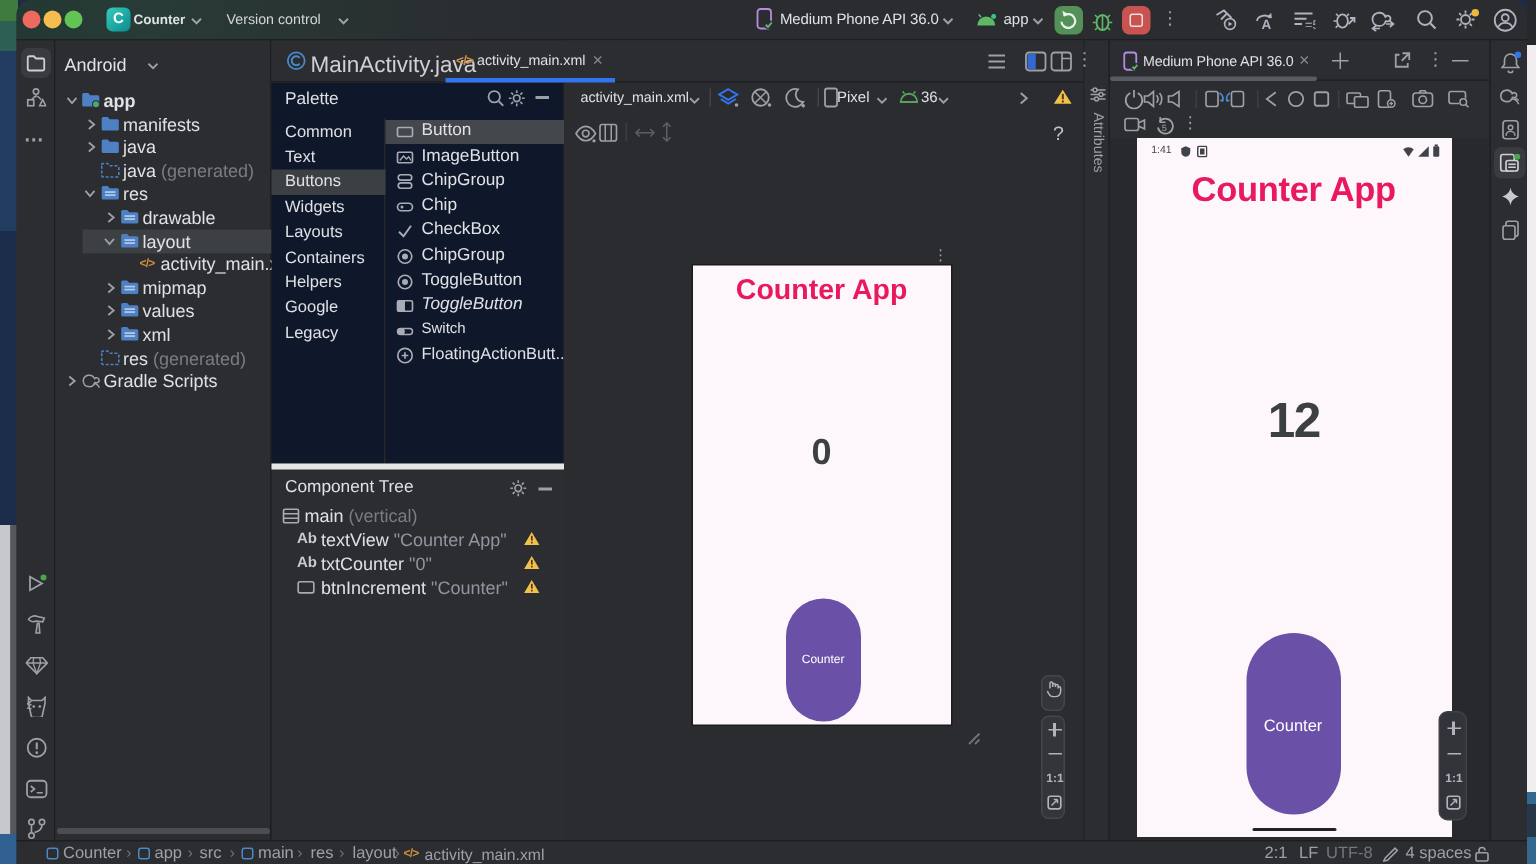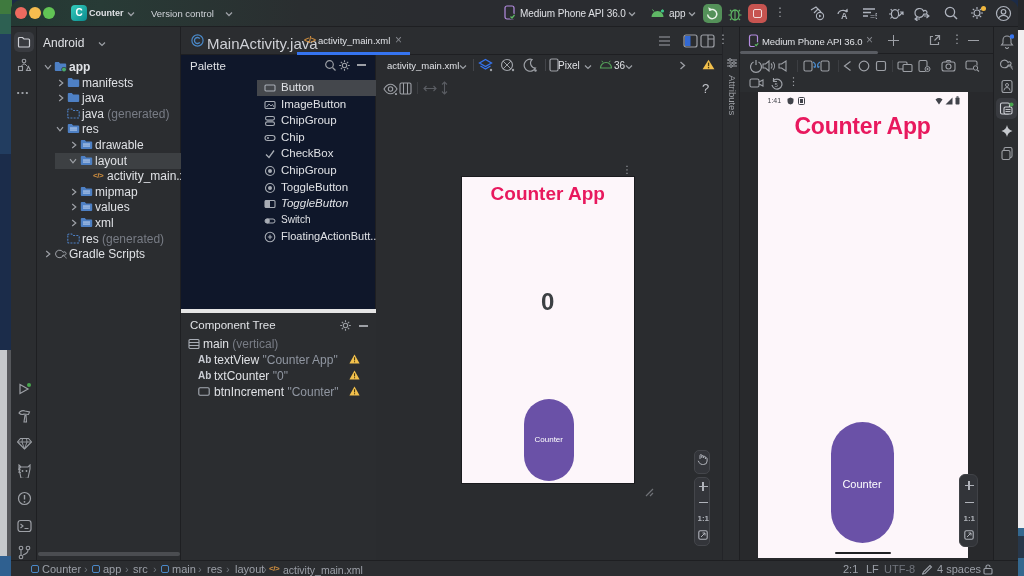--- a/index.html
+++ b/index.html
@@ -308,20 +308,34 @@
       <svg class="abs" style="left:143px;top:4px" width="13" height="13" viewBox="0 0 13 13">
           <circle cx="5.5" cy="5.5" r="3.8" fill="none" stroke="#9da0a6" stroke-width="1.2"></circle>
           <line x1="8.5" y1="8.5" x2="11.5" y2="11.5" stroke="#9da0a6" stroke-width="1.2"></line>
         </svg>
       <svg class="abs" style="left:157px;top:4px" width="13" height="13" viewBox="0 0 13 13">
           <circle cx="6.5" cy="6.5" r="2.2" fill="none" stroke="#9da0a6" stroke-width="1.1"></circle>
           <path d="M6.5 1.2 v1.8 M6.5 10 v1.8 M1.2 6.5 h1.8 M10 6.5 h1.8 M2.8 2.8 l1.3 1.3 M8.9 8.9 l1.3 1.3 M10.2 2.8 L8.9 4.1 M4.1 8.9 L2.8 10.2" stroke="#9da0a6" stroke-width="1.1"></path>
         </svg>
       <div class="abs" style="left:176px;top:9px;width:9px;height:1.5px;background:#9da0a6;"></div>
 
+      <div class="abs" style="left:0;top:24px;width:76px;height:261px;border-right:1px solid #25272a;">
+        <div class="abs" style="left:0;top:33.5px;width:76px;height:17px;background:#3d4043;"></div>
+        <div id="cats">
+            <div class="abs txt" style="left:9px;top:3.0px;font-size:11px;color:#dfe1e5;">Common</div>
+            <div class="abs txt" style="left:9px;top:19.7px;font-size:11px;color:#dfe1e5;">Text</div>
+            <div class="abs txt" style="left:9px;top:36.4px;font-size:11px;color:#dfe1e5;">Buttons</div>
+            <div class="abs txt" style="left:9px;top:53.1px;font-size:11px;color:#dfe1e5;">Widgets</div>
+            <div class="abs txt" style="left:9px;top:69.8px;font-size:11px;color:#dfe1e5;">Layouts</div>
+            <div class="abs txt" style="left:9px;top:86.5px;font-size:11px;color:#dfe1e5;">Containers</div>
+            <div class="abs txt" style="left:9px;top:103.2px;font-size:11px;color:#dfe1e5;">Helpers</div>
+            <div class="abs txt" style="left:9px;top:119.9px;font-size:11px;color:#dfe1e5;">Google</div>
+            <div class="abs txt" style="left:9px;top:136.6px;font-size:11px;color:#dfe1e5;">Legacy</div>
+          </div>
+      </div>
 
       <div class="abs" style="left:76px;top:24px;width:119px;height:261px;">
         <div class="abs" style="left:0;top:0.5px;width:119px;height:16.5px;background:#44474c;"></div>
         <div id="comps">
             <svg class="abs" style="left:7px;top:3.0px" width="12" height="12" viewBox="0 0 12 12">
               <rect x="1" y="3" width="10" height="6" rx="1" fill="none" stroke="#a8adb5" stroke-width="1.1"></rect>
             </svg>
             <div class="abs txt" style="left:24px;top:2.0px;font-size:11.5px;color:#dfe1e5;">Button</div>
             <svg class="abs" style="left:7px;top:19.6px" width="12" height="12" viewBox="0 0 12 12">
               <rect x="1" y="2.5" width="10" height="7" rx="1" fill="none" stroke="#a8adb5" stroke-width="1.1"></rect>
@@ -615,20 +629,21 @@
             <path d="M0.5 2.5 a5.5 5.5 0 0 1 7 0 L4 7.5 z" fill="#41434a"></path>
           </svg>
         <svg class="abs" style="left:187px;top:5px" width="8" height="8" viewBox="0 0 8 8">
             <path d="M7.5 0.5 v7 h-7 z" fill="#41434a"></path>
           </svg>
         <svg class="abs" style="left:197px;top:4px" width="5" height="9" viewBox="0 0 5 9">
             <rect x="0.5" y="1.5" width="4" height="7" rx="0.8" fill="#41434a"></rect>
             <rect x="1.5" y="0.3" width="2" height="1.2" fill="#41434a"></rect>
           </svg>
         <div class="abs txt" style="left:0;top:21px;width:210px;text-align:center;font-size:23px;letter-spacing:-0.2px;font-weight:bold;color:#e8195e;">Counter App</div>
+        <div class="abs txt" style="left:0;top:169px;width:210px;text-align:center;font-size:33px;letter-spacing:-1px;font-weight:bold;color:#3c4043;">12</div>
         <div class="abs" style="left:73px;top:330px;width:63px;height:121px;border-radius:31.5px;background:#6a51a7;">
           <div class="abs txt" style="left:0;top:56px;width:63px;text-align:center;font-size:11px;color:#fff;">Counter</div>
         </div>
         <div class="abs" style="left:77px;top:459.5px;width:56px;height:2.5px;background:#202124;border-radius:1.5px;"></div>
       </div>
 
       <div class="abs" style="left:219px;top:447px;width:19px;height:73px;border-radius:6px;background:#323439;border:1px solid #404247;color:#b0b3ba;">
         <div class="abs" style="left:4.5px;top:10px;width:9px;height:1.4px;background:#b0b3ba;"></div>
         <div class="abs" style="left:8.3px;top:6.2px;width:1.4px;height:9px;background:#b0b3ba;"></div>
         <div class="abs" style="left:4.5px;top:27px;width:9px;height:1.4px;background:#b0b3ba;"></div>

